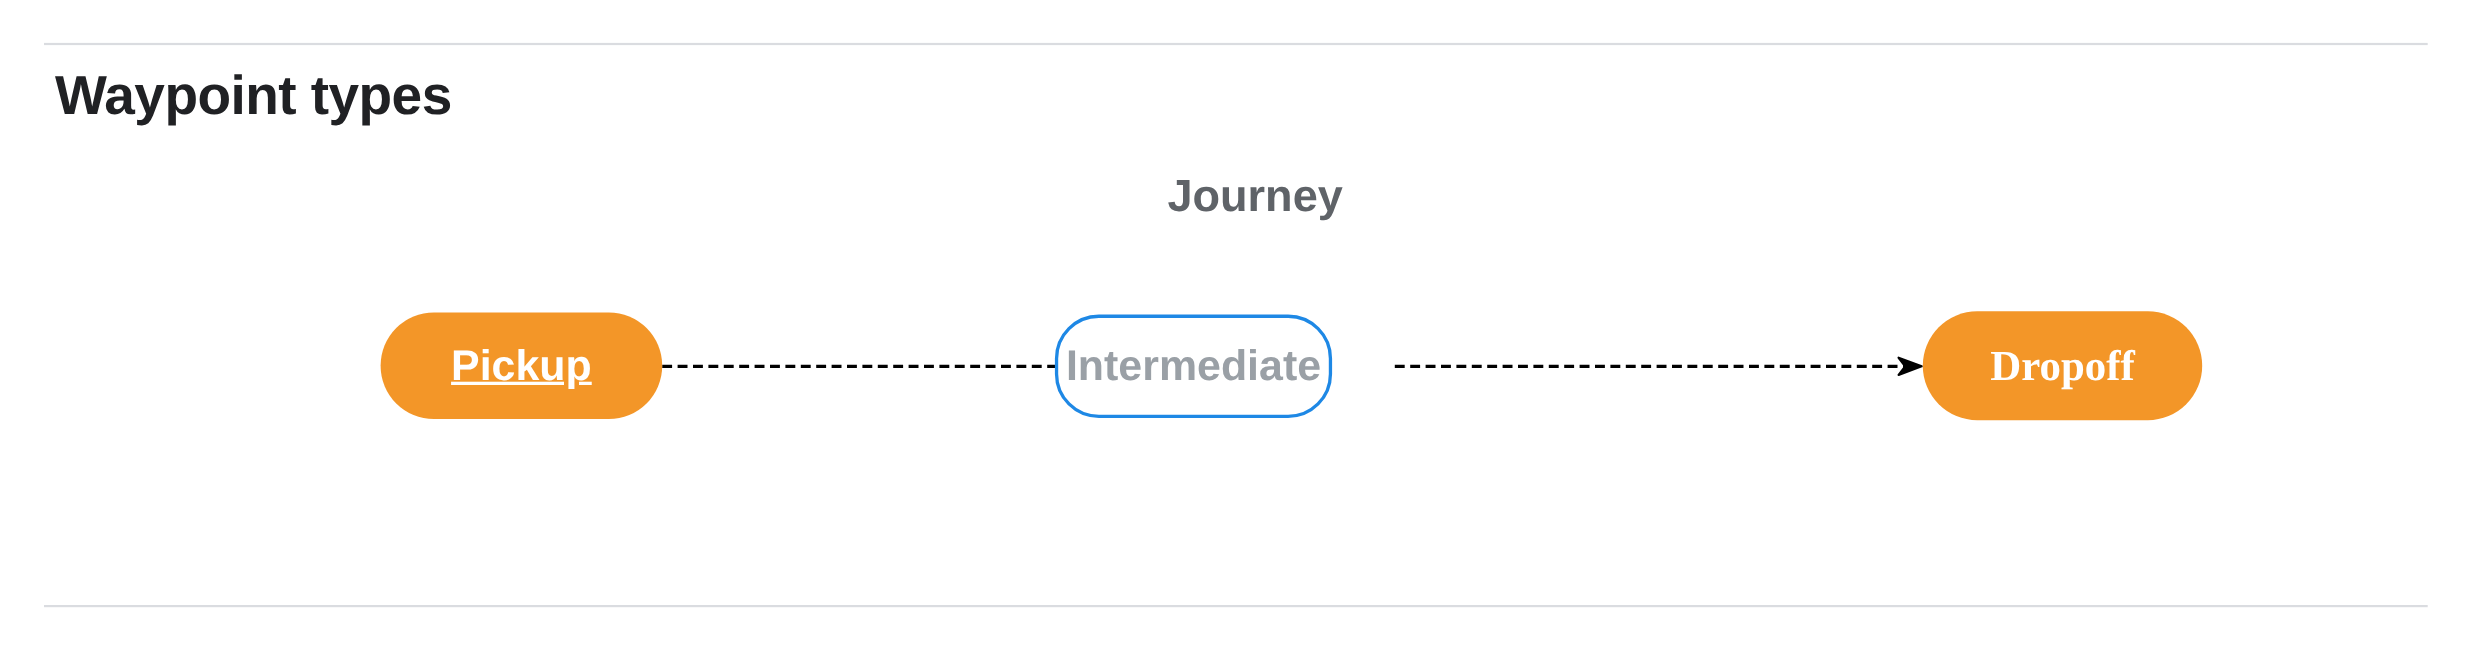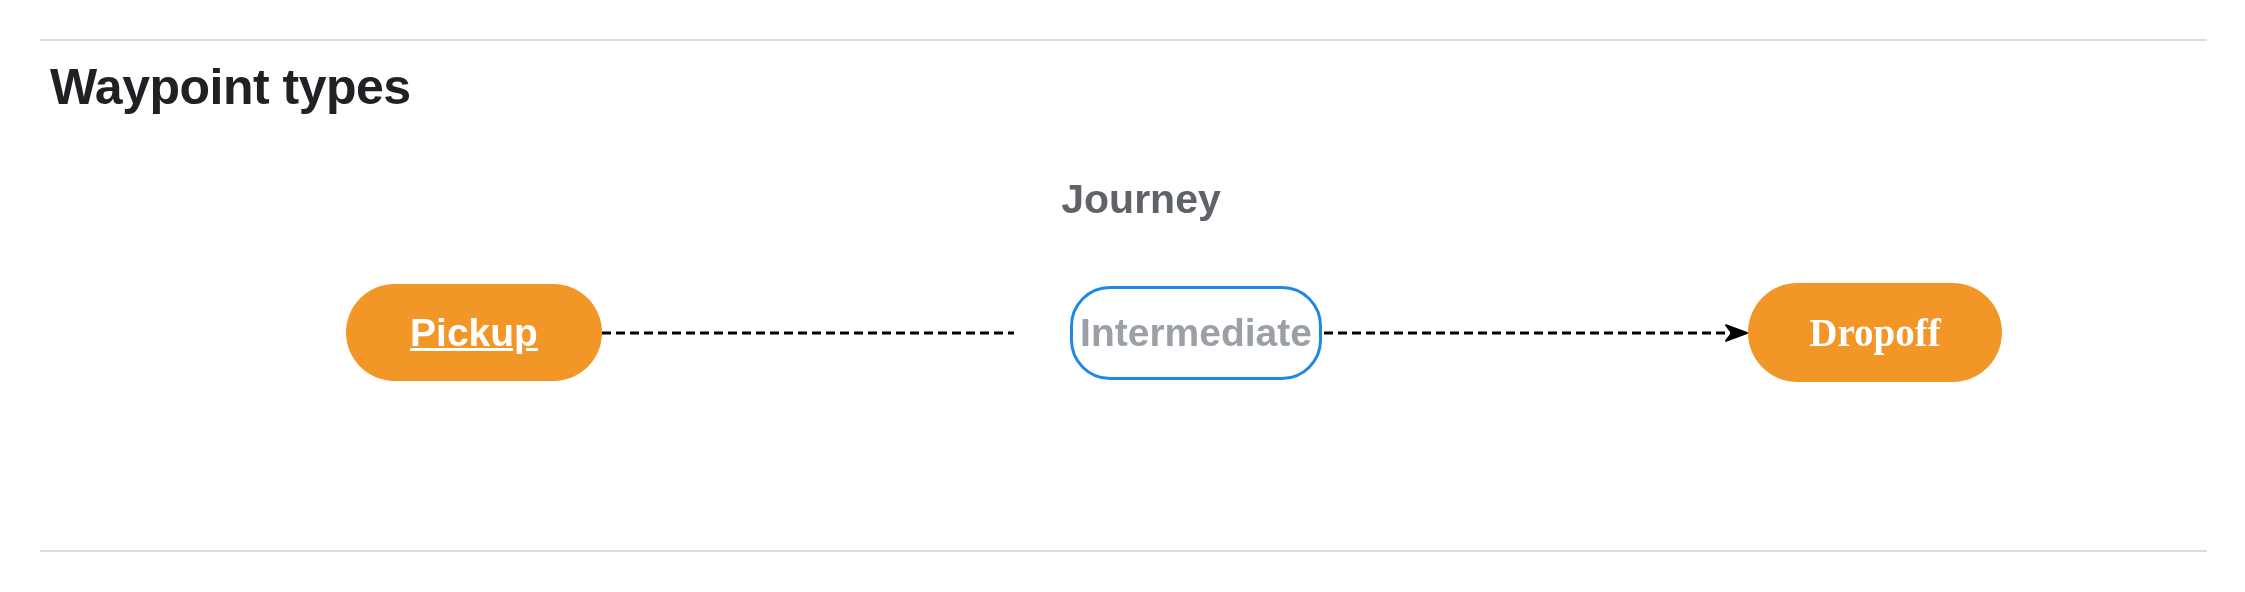--- a/index.html
+++ b/index.html
@@ -35,21 +35,21 @@
     font-weight: 700;
     letter-spacing: -0.5px;
     color: #202124;
     line-height: 1.0;
     white-space: nowrap;
   }
 
   .journey-label {
     position: absolute;
     left: 1141px;
-    top: 179px;
+    top: 158px;
     transform: translateX(-50%);
     font-size: 41px;
     font-weight: 700;
     color: #5f6368;
     line-height: 1.0;
     white-space: nowrap;
   }
 
   .node {
     position: absolute;
@@ -67,21 +67,21 @@
   }
   .node.pickup {
     left: 346px;
     top: 284px;
     width: 256px;
     height: 97px;
     border-radius: 48.5px;
     text-decoration: underline;
   }
   .node.intermediate {
-    left: 1070px;
+    left: 959px;
     top: 286px;
     width: 252px;
     height: 94px;
     border-radius: 40px;
     background: #ffffff;
     border: 3px solid #1e88e5;
     color: #9aa0a6;
   }
   .node.dropoff {
     left: 1748px;

